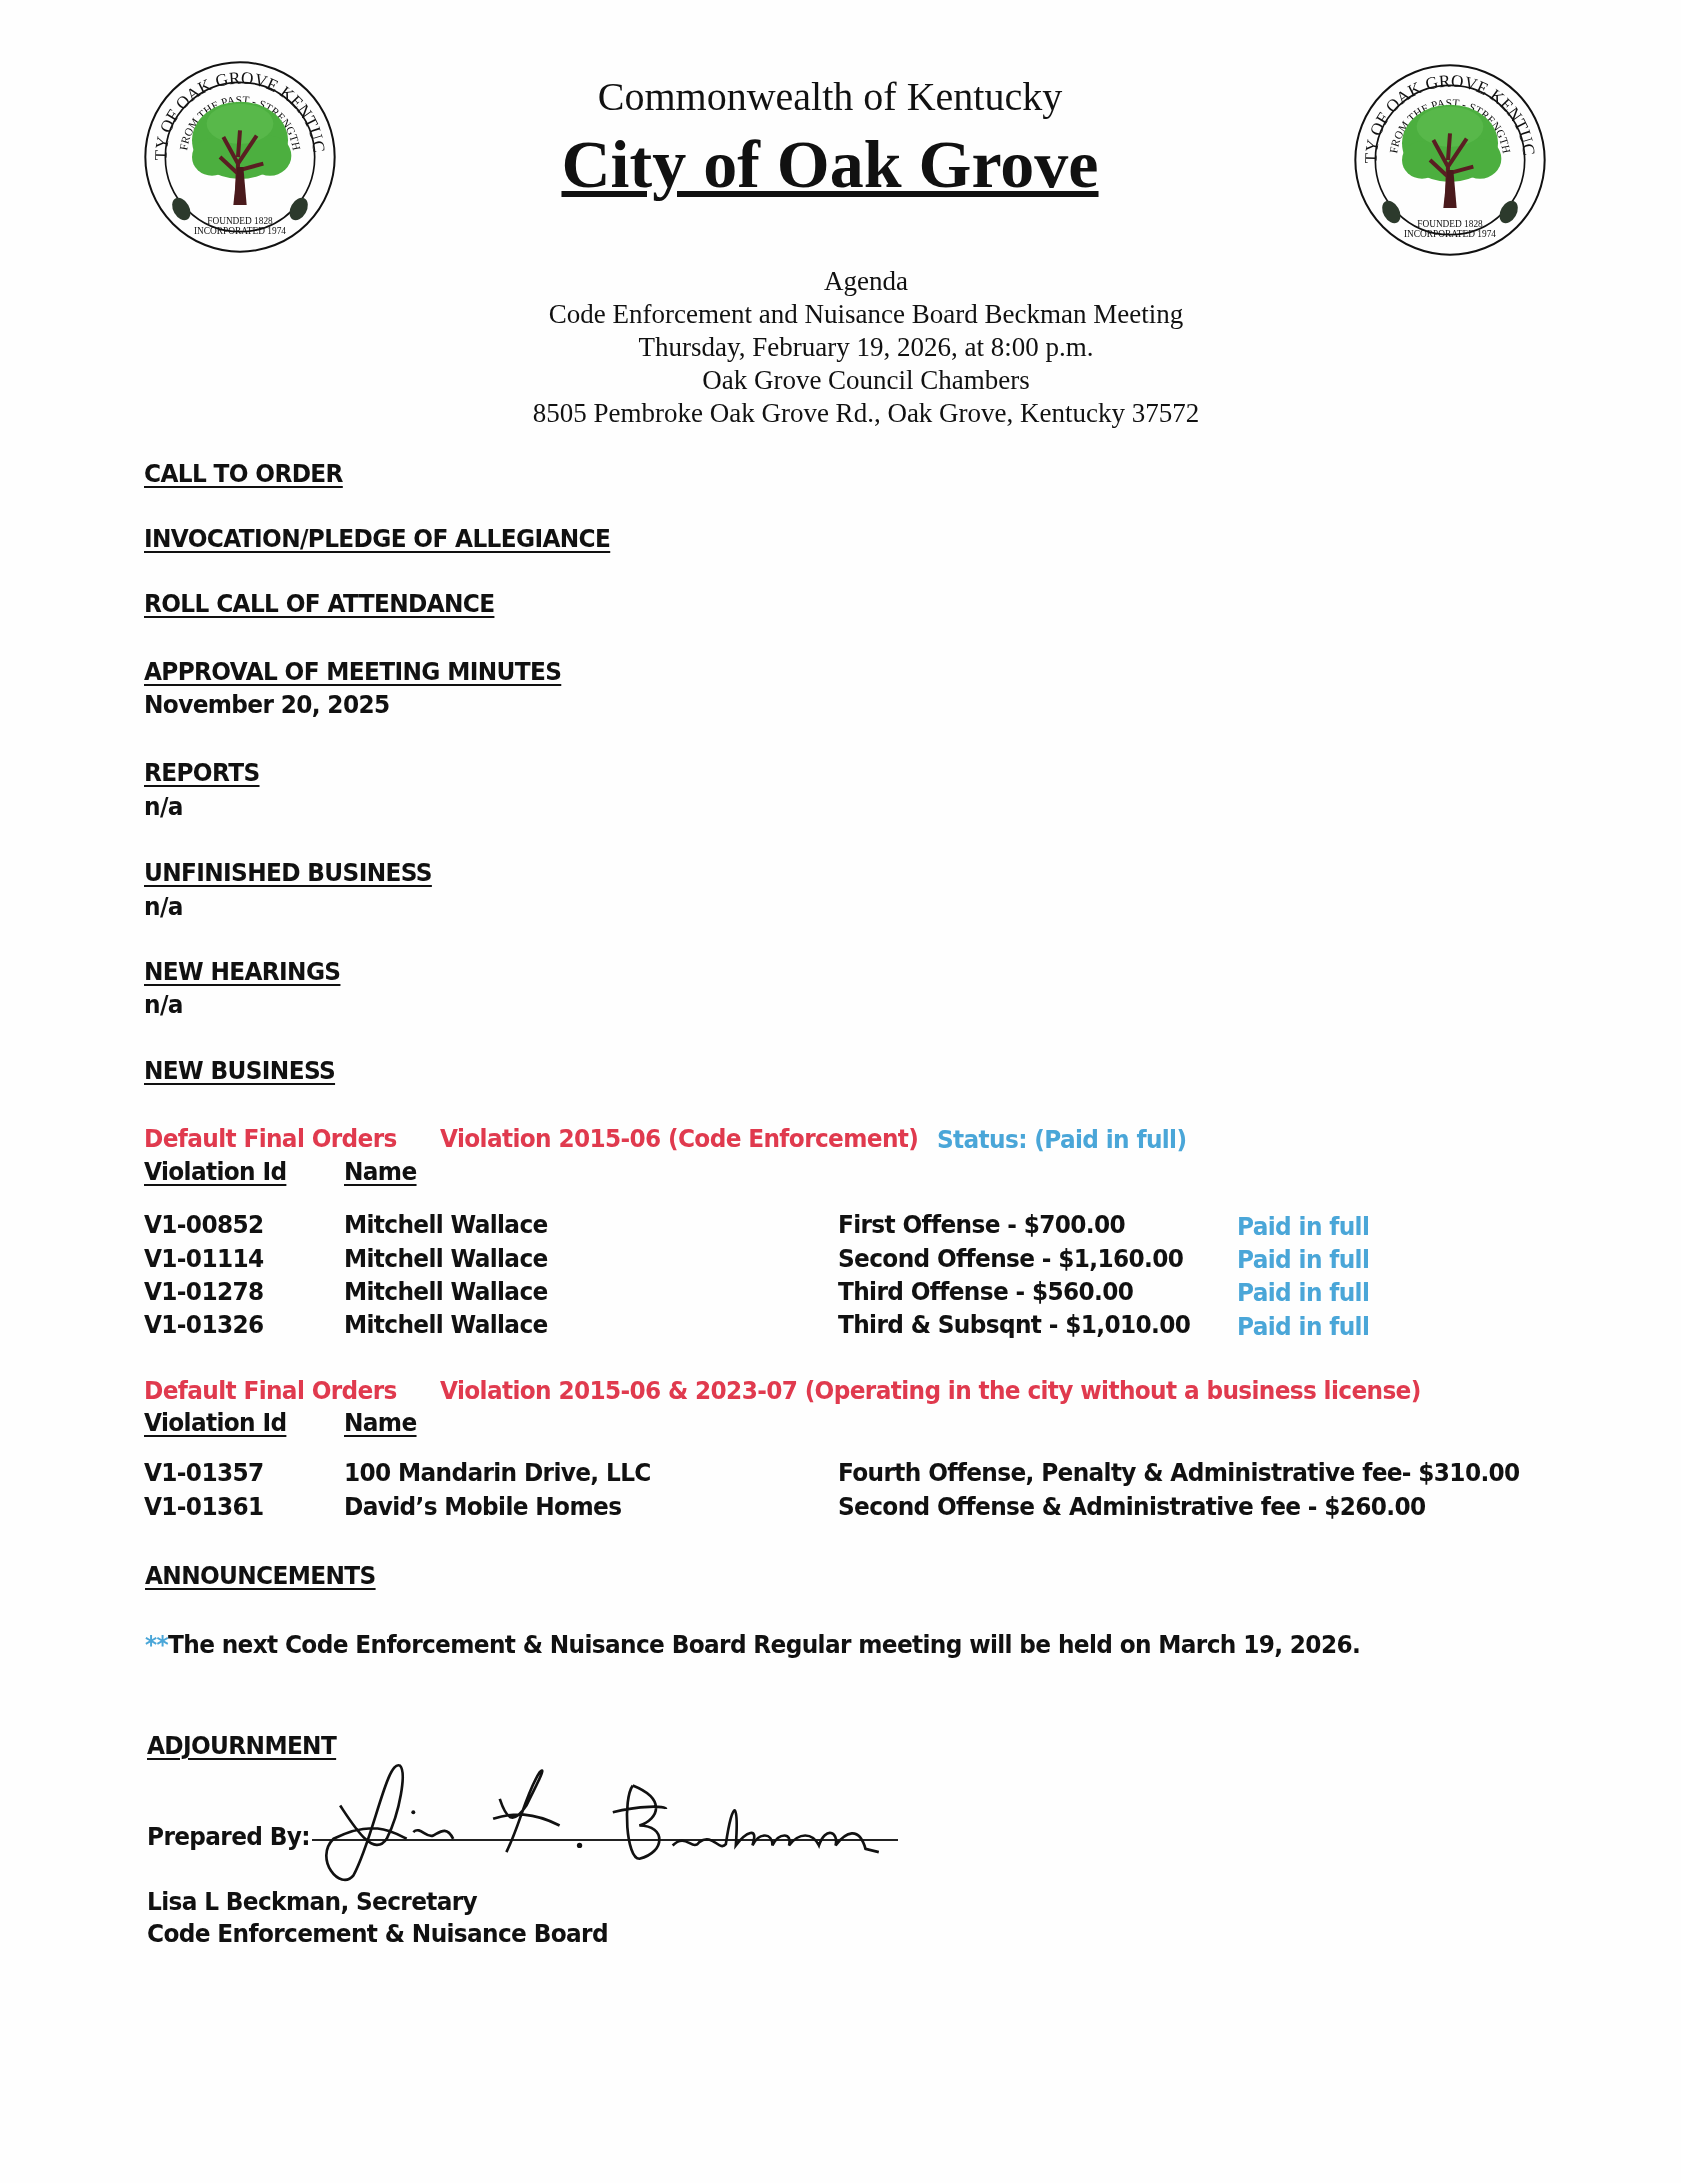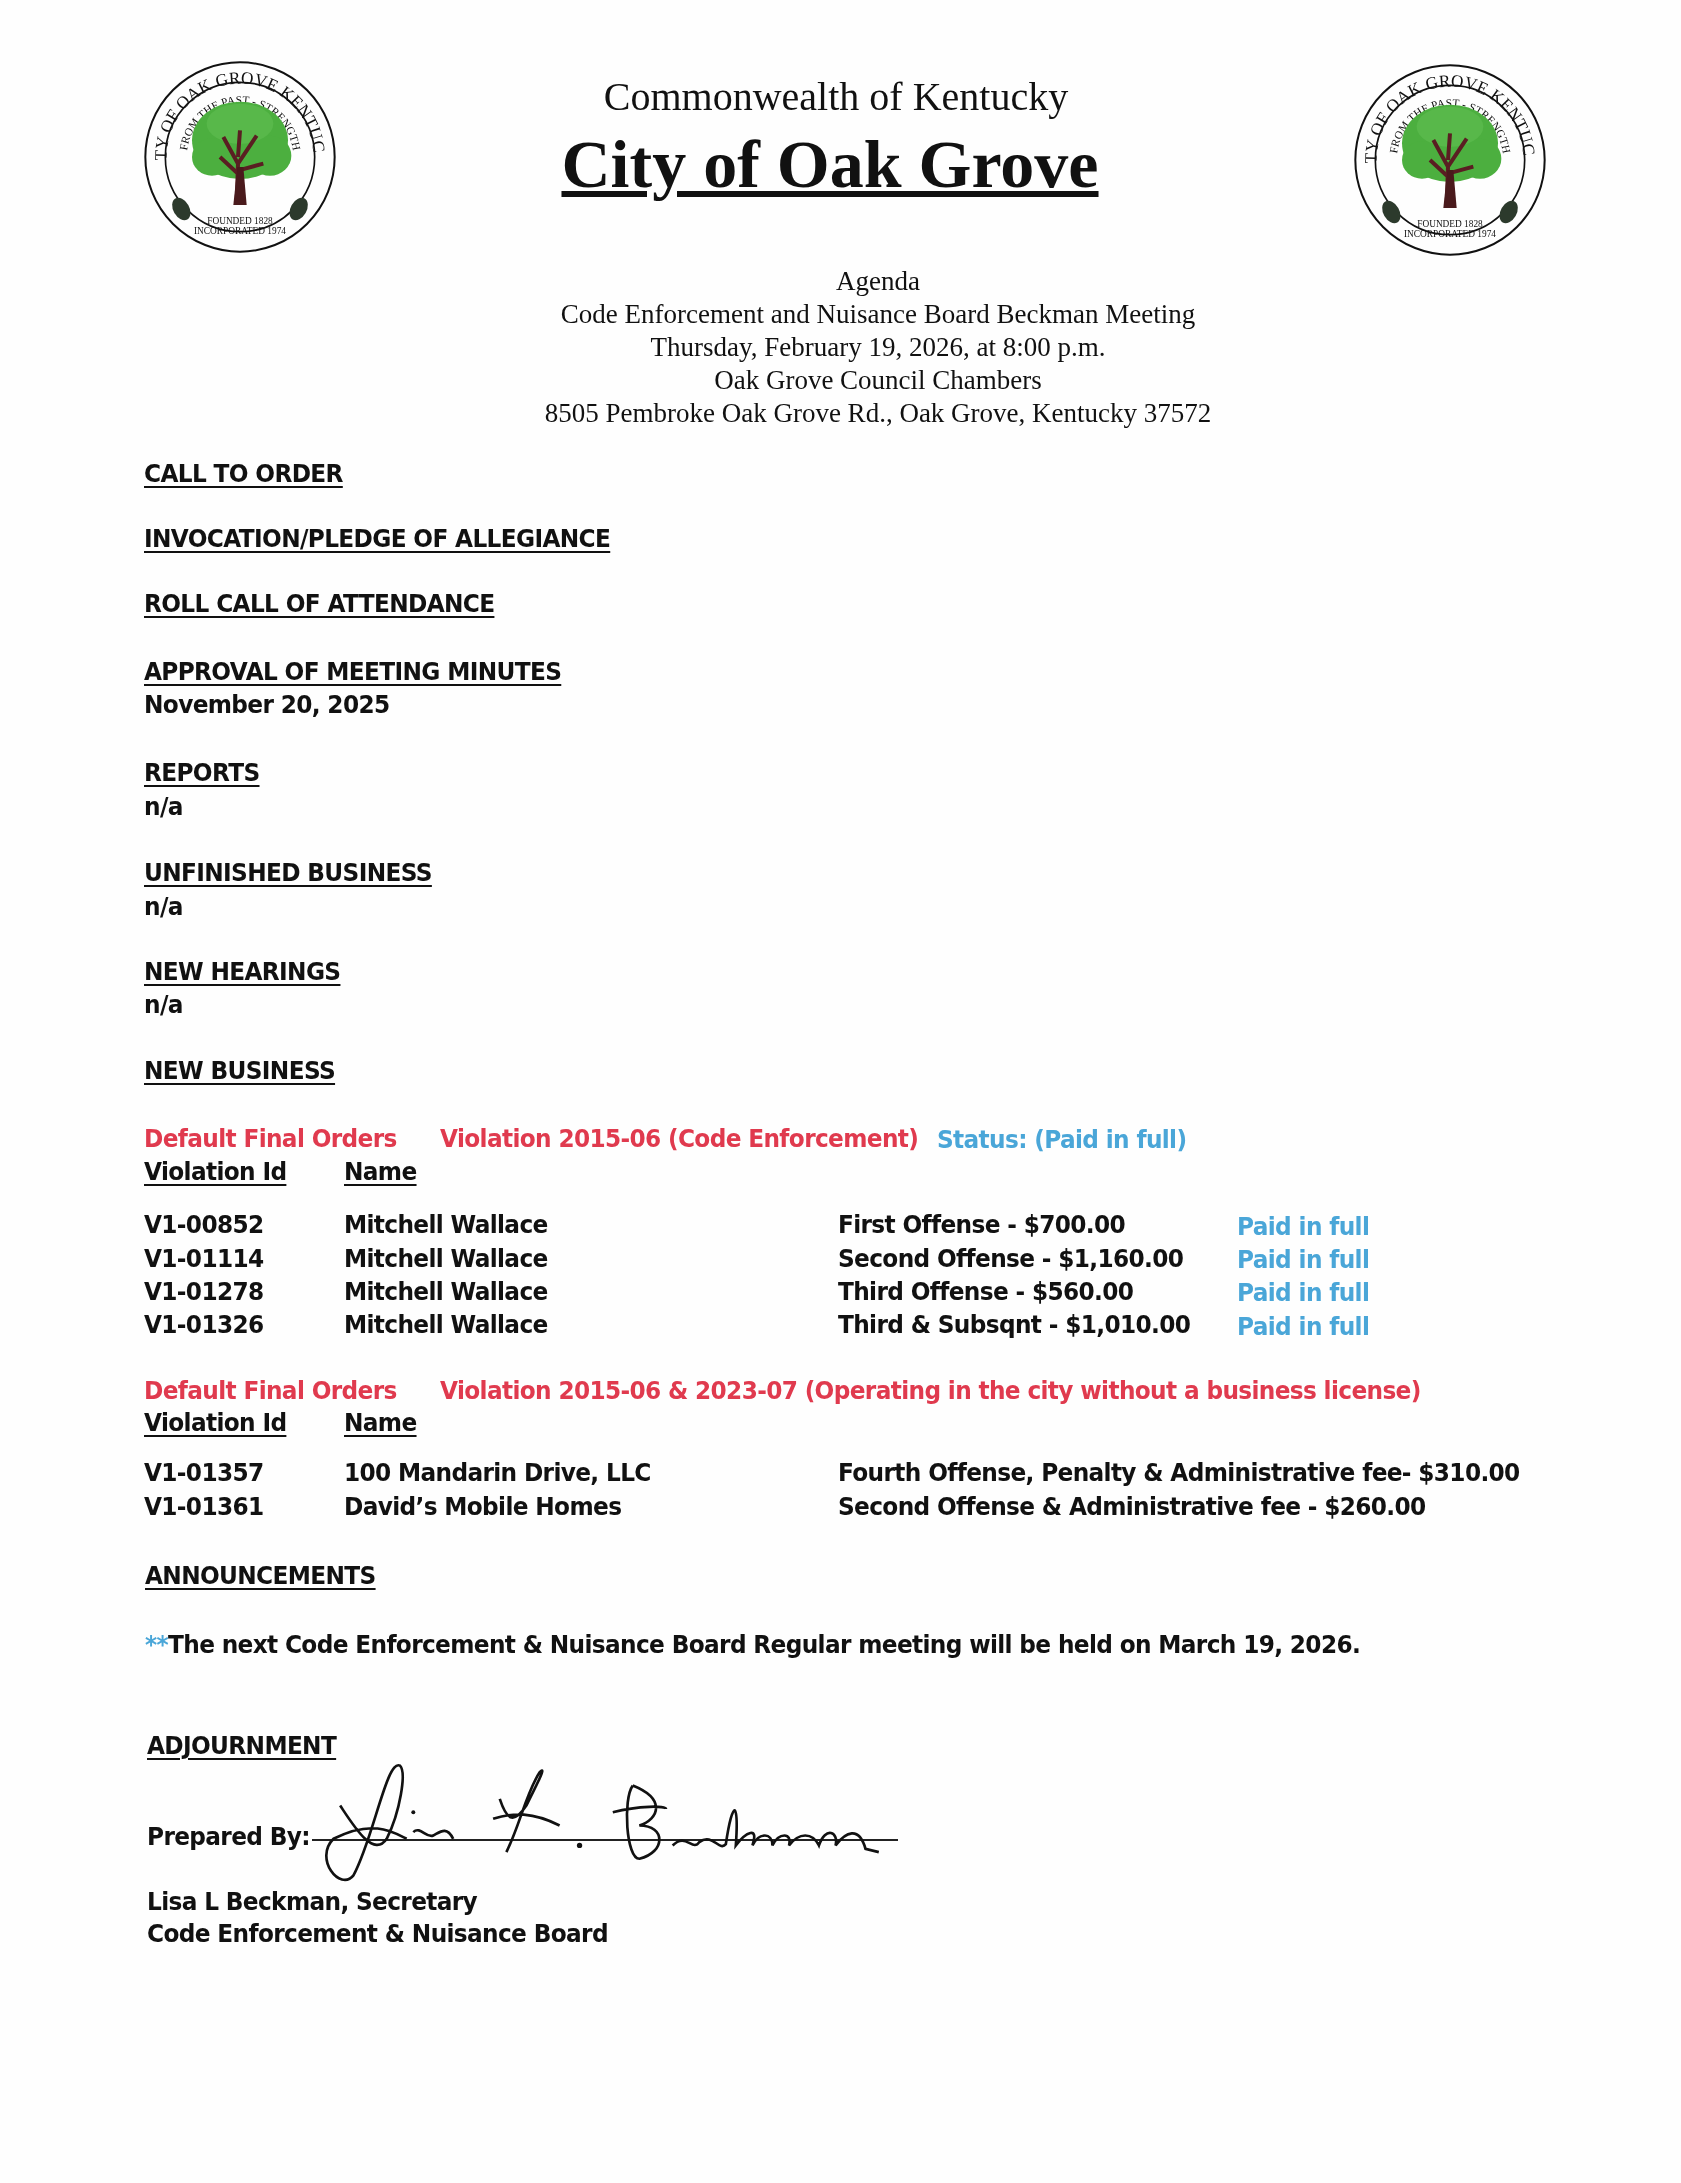--- a/index.html
+++ b/index.html
@@ -6,23 +6,23 @@
     body { width: 1681px; height: 2183px; position: relative; overflow: hidden; color: #111; }
     .page { position: absolute; left: 0; top: 0; width: 1681px; height: 2183px; background: #fefefe; }
 
     
     .seal { position: absolute; width: 200px; height: 200px; }
     .seal-left { left: 140px; top: 57px; }
     .seal-right { left: 1350px; top: 60px; }
 
     
     .hdr { position: absolute; left: 0; width: 1681px; text-align: center; font-family: "Liberation Serif", "DejaVu Serif", serif; color: #111; }
-    .hdr-state { top: 73px; font-size: 40px; left: 830px; width: auto; transform: translateX(-50%); white-space: nowrap; margin-left: 6px; }
+    .hdr-state { top: 73px; font-size: 40px; left: 830px; width: auto; transform: translateX(-50%); white-space: nowrap; }
     .hdr-city { top: 125px; font-size: 68px; font-weight: bold; left: 830px; width: auto; transform: translateX(-50%); white-space: nowrap; text-decoration: underline; }
-    .hdr-info { top: 265px; left: 866px; width: auto; transform: translateX(-50%); font-size: 27px; line-height: 33px; white-space: nowrap; margin-left: 12px; }
+    .hdr-info { top: 265px; left: 866px; width: auto; transform: translateX(-50%); font-size: 27px; line-height: 33px; white-space: nowrap; }
     .hdr-info div { text-align: center; }
 
     
     .sans { font-family: "DejaVu Sans", "Liberation Sans", sans-serif; font-weight: bold; }
     .abs { position: absolute; white-space: nowrap; }
     .heading { font-size: 25px; text-decoration: underline; text-decoration-thickness: 2px; text-underline-offset: 4px; letter-spacing: -0.7px; transform: scaleX(0.93); transform-origin: left top; }
     .plain { font-size: 25px; letter-spacing: -0.7px; transform: scaleX(0.93); transform-origin: left top; }
     .red { color: #e03a4e; }
     .blue { color: #4aa6d8; }
     .col-head { text-decoration: underline; text-decoration-thickness: 2px; text-underline-offset: 4px; }

